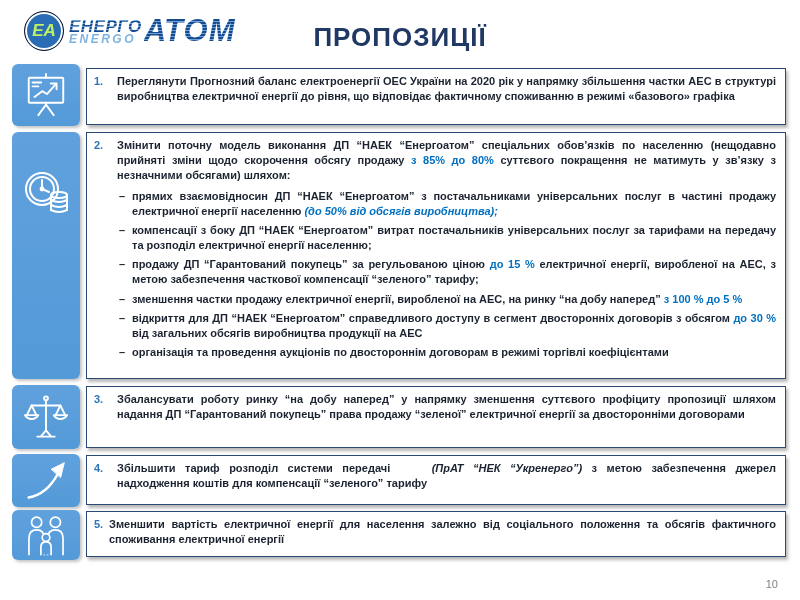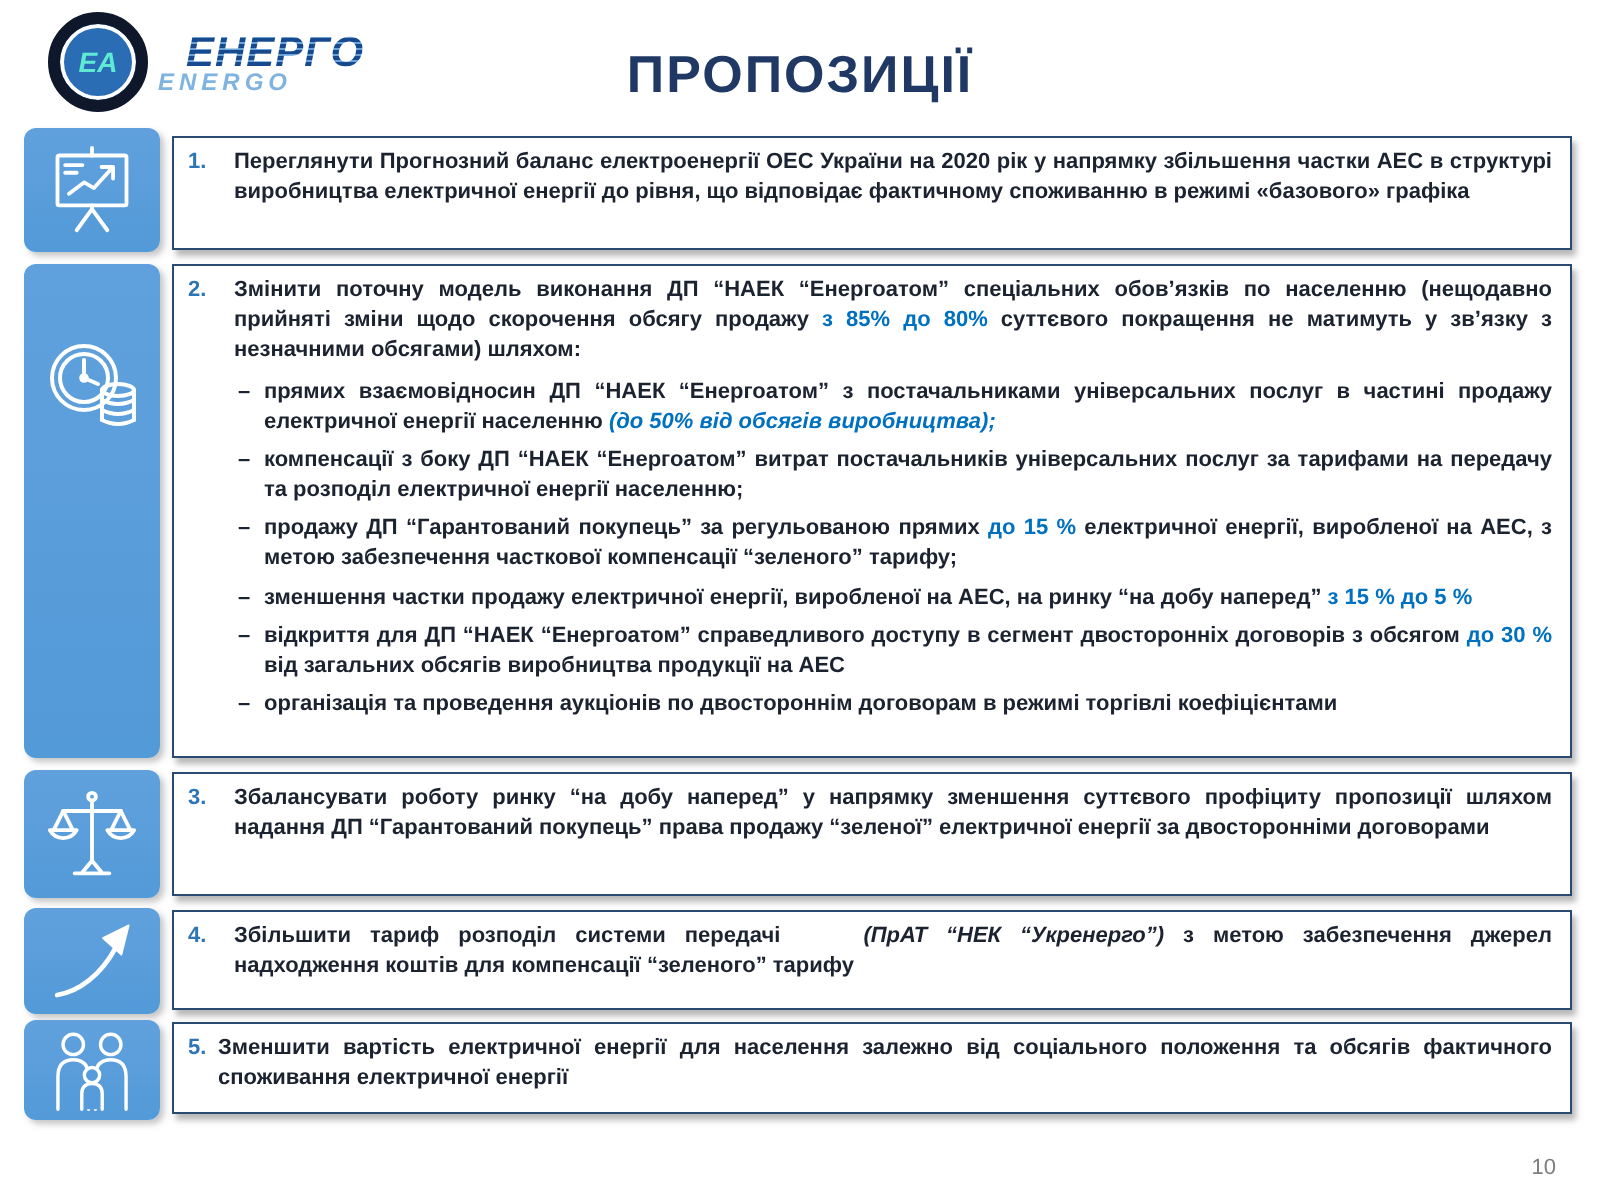--- a/index.html
+++ b/index.html
@@ -1,25 +1,25 @@
 <!DOCTYPE html>
 <html><head>
 <meta charset="utf-8">
 <style>
   html,body{margin:0;padding:0;}
   body{width:800px;height:600px;font-family:"Liberation Sans",sans-serif;background:#ffffff;}
   .slide{position:relative;width:800px;height:600px;background:#ffffff;overflow:hidden;}
 
   
   .logo{position:absolute;left:24px;top:8px;display:flex;align-items:center;height:46px;}
-  .logo-mark{width:38px;height:38px;border-radius:50%;background:#2a6db5;color:#5eead4;
+  .logo-mark{width:38px;height:38px;border-radius:50%;background:#2a6db5;color:#bef264;
     display:flex;align-items:center;justify-content:center;font-weight:bold;font-style:italic;
-    font-size:14px;border:6px solid #0f172a;box-shadow:inset 0 0 0 2px #ffffff;}
+    font-size:17px;border:1px solid #0f172a;box-shadow:inset 0 0 0 2px #ffffff;}
   .logo-text{margin-left:5px;line-height:1;}
-  .logo-energo-ua{font-size:21px;font-weight:bold;font-style:italic;color:#1f5aa8;letter-spacing:.5px;margin-left:14px;}
+  .logo-energo-ua{font-size:17px;font-weight:bold;font-style:italic;color:#1f5aa8;letter-spacing:.5px;}
   .logo-energo-en{font-size:12px;font-weight:bold;font-style:italic;color:#7fb3e0;letter-spacing:2.5px;margin-top:-2px;}
   .logo-atom{font-size:31px;font-weight:bold;font-style:italic;color:#1f5aa8;margin-left:2px;letter-spacing:1px;}
   @supports (-webkit-background-clip: text){
     .logo-energo-ua,.logo-atom{
       background:repeating-linear-gradient(180deg,#17498f 0px,#17498f 2px,#6ba2d8 2px,#6ba2d8 3px);
       -webkit-background-clip:text;background-clip:text;color:transparent;}
   }
   .slide-title{position:absolute;left:0;right:0;top:22px;text-align:center;
     font-size:26px;font-weight:bold;color:#1f3864;letter-spacing:1px;}
 
@@ -56,20 +56,21 @@
 <body>
 
 <div class="slide">
 
   <div class="logo">
     <div class="logo-mark">ЕА</div>
     <div class="logo-text">
       <div class="logo-energo-ua">ЕНЕРГО</div>
       <div class="logo-energo-en">ENERGO</div>
     </div>
+    <div class="logo-atom">АТОМ</div>
   </div>
 
   <div class="slide-title">ПРОПОЗИЦІЇ</div>
 
   <div class="side-block" style="top:64px;height:62px;">
     <svg width="46" height="46" viewBox="0 0 48 48" fill="none" stroke="#ffffff" stroke-width="2" stroke-linecap="round" stroke-linejoin="round">
       <line x1="24" y1="2" x2="24" y2="6"></line>
       <rect x="6" y="6" width="36" height="26" rx="1"></rect>
       <line x1="10" y1="11" x2="19" y2="11"></line>
       <line x1="10" y1="15" x2="16" y2="15"></line>
@@ -146,25 +147,25 @@
       <div class="bullet">
         <span class="dash">–</span>
         <span class="btext"><span class="run-d">прямих взаємовідносин ДП “НАЕК “Енергоатом” з постачальниками універсальних послуг в частині продажу електричної енергії населенню </span><span class="run-bi">(до 50% від обсягів виробництва);</span></span>
       </div>
       <div class="bullet">
         <span class="dash">–</span>
         <span class="btext"><span class="run-d">компенсації з боку ДП “НАЕК “Енергоатом” витрат постачальників універсальних послуг за тарифами на передачу та розподіл електричної енергії населенню;</span></span>
       </div>
       <div class="bullet">
         <span class="dash">–</span>
-        <span class="btext"><span class="run-d">продажу ДП “Гарантований покупець” за регульованою прямих </span><span class="run-b">до 15 %</span><span class="run-d"> електричної енергії, виробленої на АЕС, з метою забезпечення часткової компенсації “зеленого” тарифу;</span></span>
+        <span class="btext"><span class="run-d">продажу ДП “Гарантований покупець” за регульованою ціною </span><span class="run-b">до 15 %</span><span class="run-d"> електричної енергії, виробленої на АЕС, з метою забезпечення часткової компенсації “зеленого” тарифу;</span></span>
       </div>
       <div class="bullet">
         <span class="dash">–</span>
-        <span class="btext"><span class="run-d">зменшення частки продажу електричної енергії, виробленої на АЕС, на ринку “на добу наперед” </span><span class="run-b">з 15 % до 5 %</span></span>
+        <span class="btext"><span class="run-d">зменшення частки продажу електричної енергії, виробленої на АЕС, на ринку “на добу наперед” </span><span class="run-b">з 100 % до 5 %</span></span>
       </div>
       <div class="bullet">
         <span class="dash">–</span>
         <span class="btext"><span class="run-d">відкриття для ДП “НАЕК “Енергоатом” справедливого доступу в сегмент двосторонніх договорів з обсягом </span><span class="run-b">до 30 %</span><span class="run-d"> від загальних обсягів виробництва продукції на АЕС</span></span>
       </div>
       <div class="bullet">
         <span class="dash">–</span>
         <span class="btext"><span class="run-d">організація та проведення аукціонів по двостороннім договорам в режимі  торгівлі коефіцієнтами</span></span>
       </div>
     </div>

